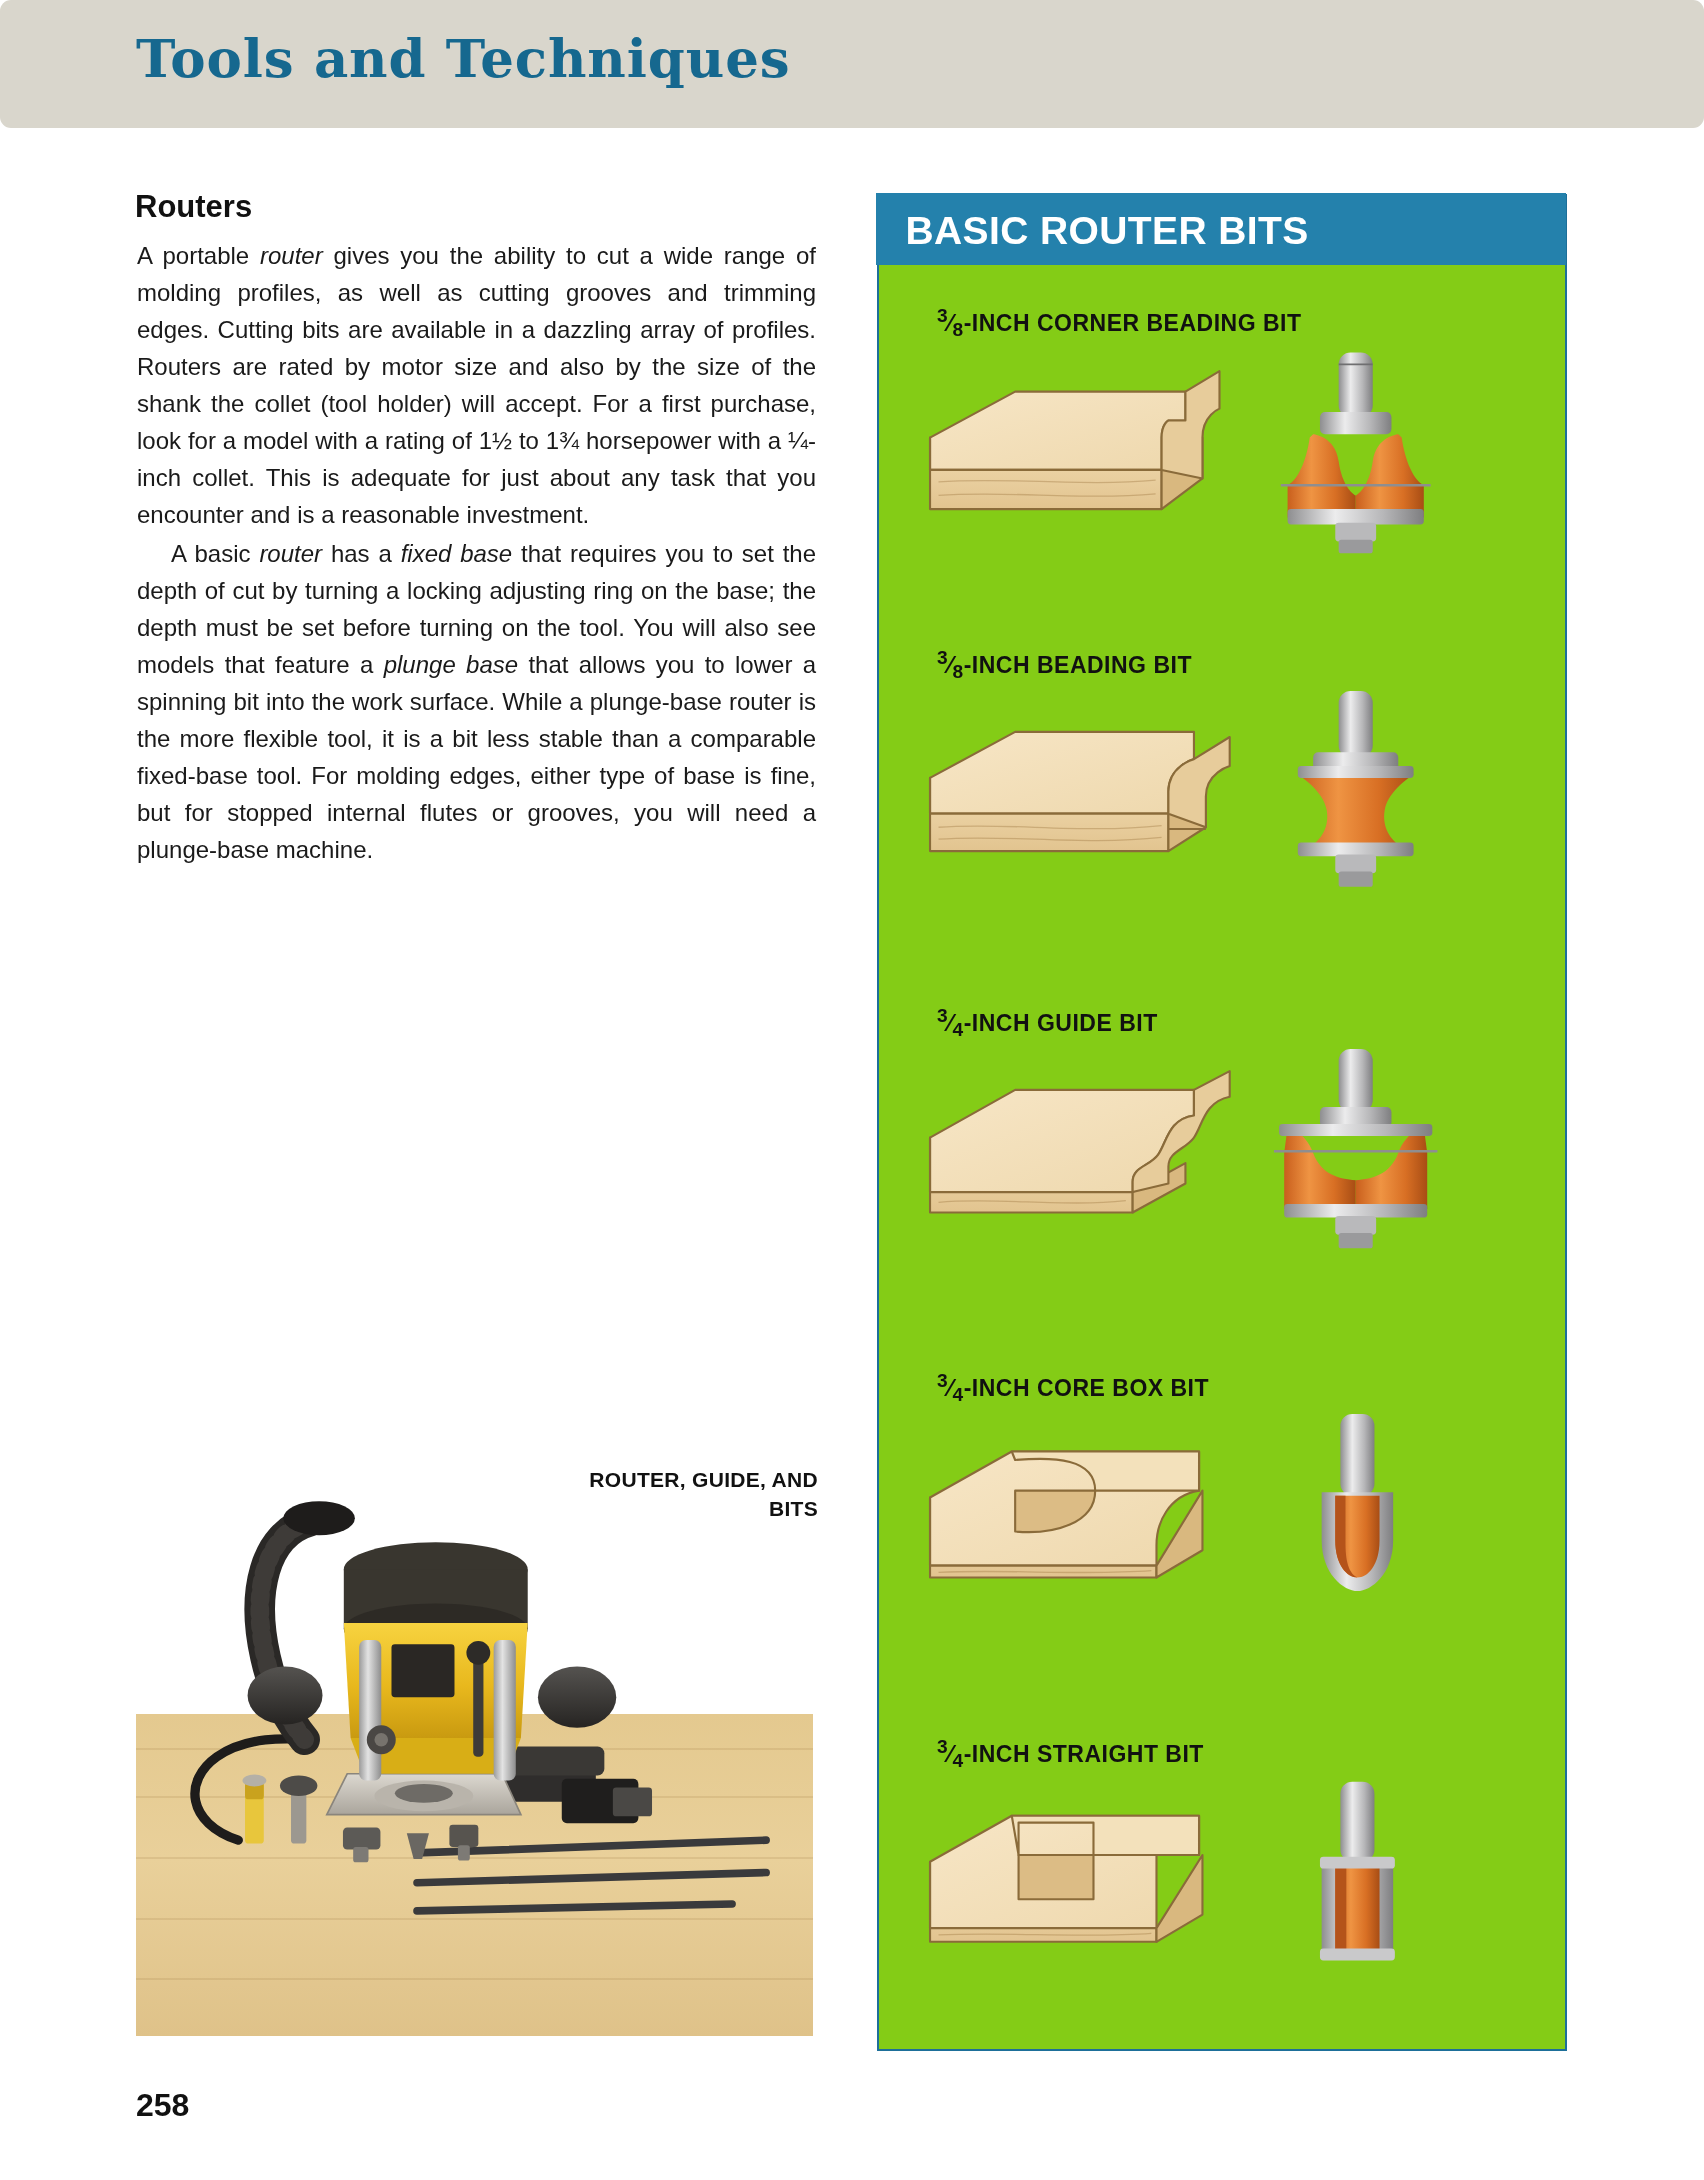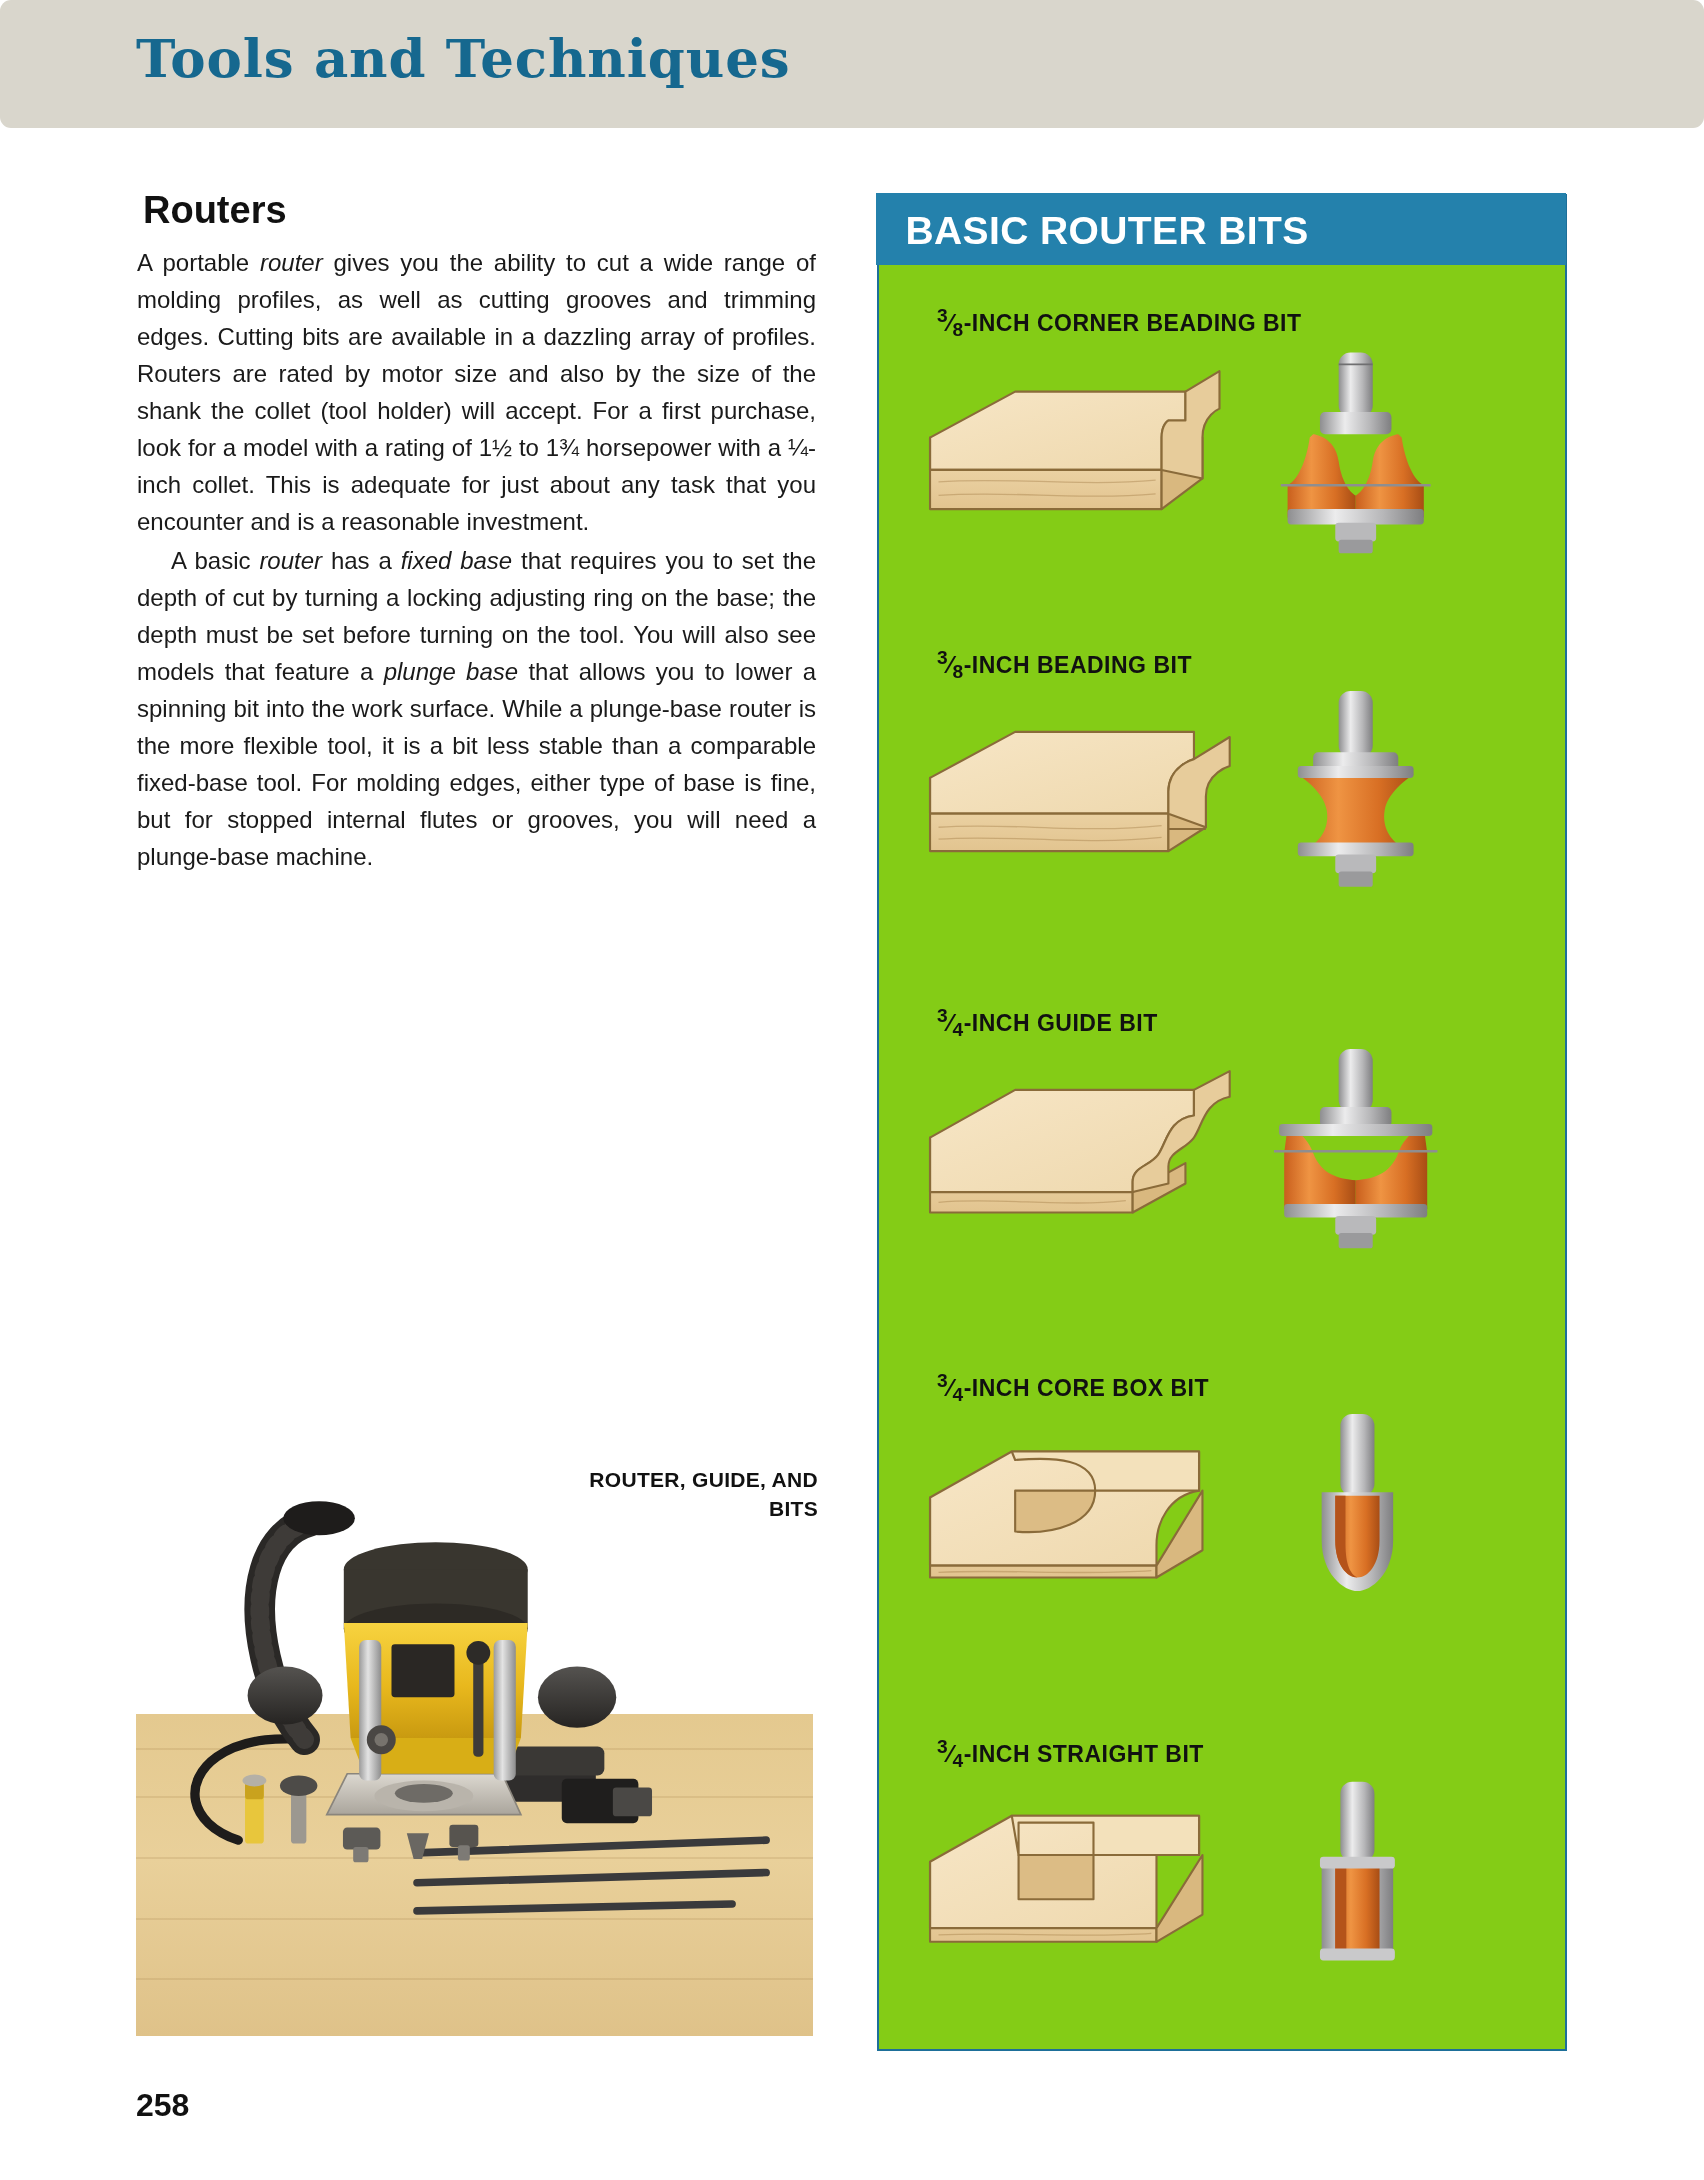--- a/index.html
+++ b/index.html
@@ -39,23 +39,23 @@
   
   .left-col {
     position: absolute;
     left: 135px;
     top: 189px;
     width: 683px;
   }
   .section-heading {
     font-family: "Liberation Sans", sans-serif;
     font-weight: bold;
-    font-size: 38px;
+    font-size: 31px;
     color: #111111;
-    margin: 0 0 12px 8px;
+    margin: 0 0 12px 0;
   }
   .body-text p {
     margin: 2px;
     font-family: "Liberation Sans", sans-serif;
     font-size: 24px;
     line-height: 37px;
     color: #1a1a1a;
     text-align: justify;
     text-justify: inter-word;
     hyphens: manual;

